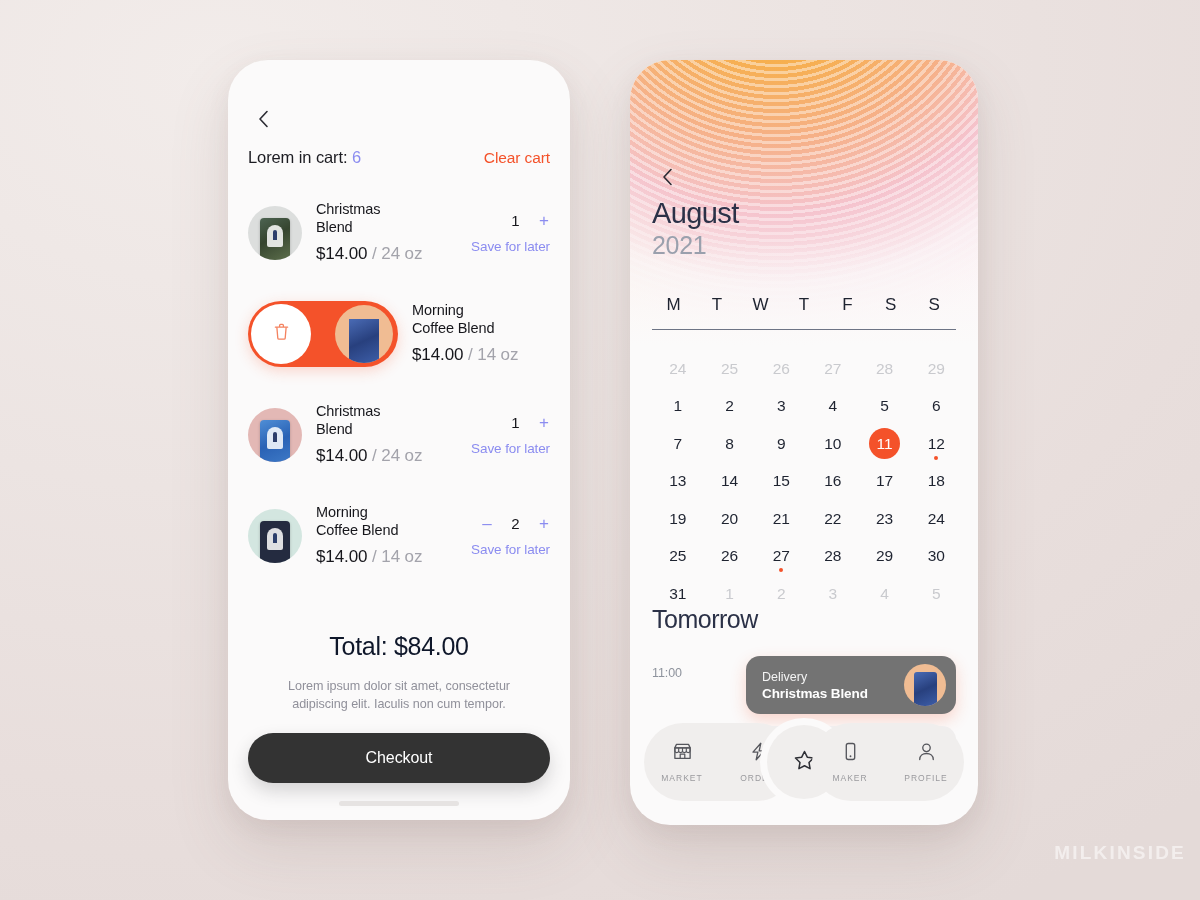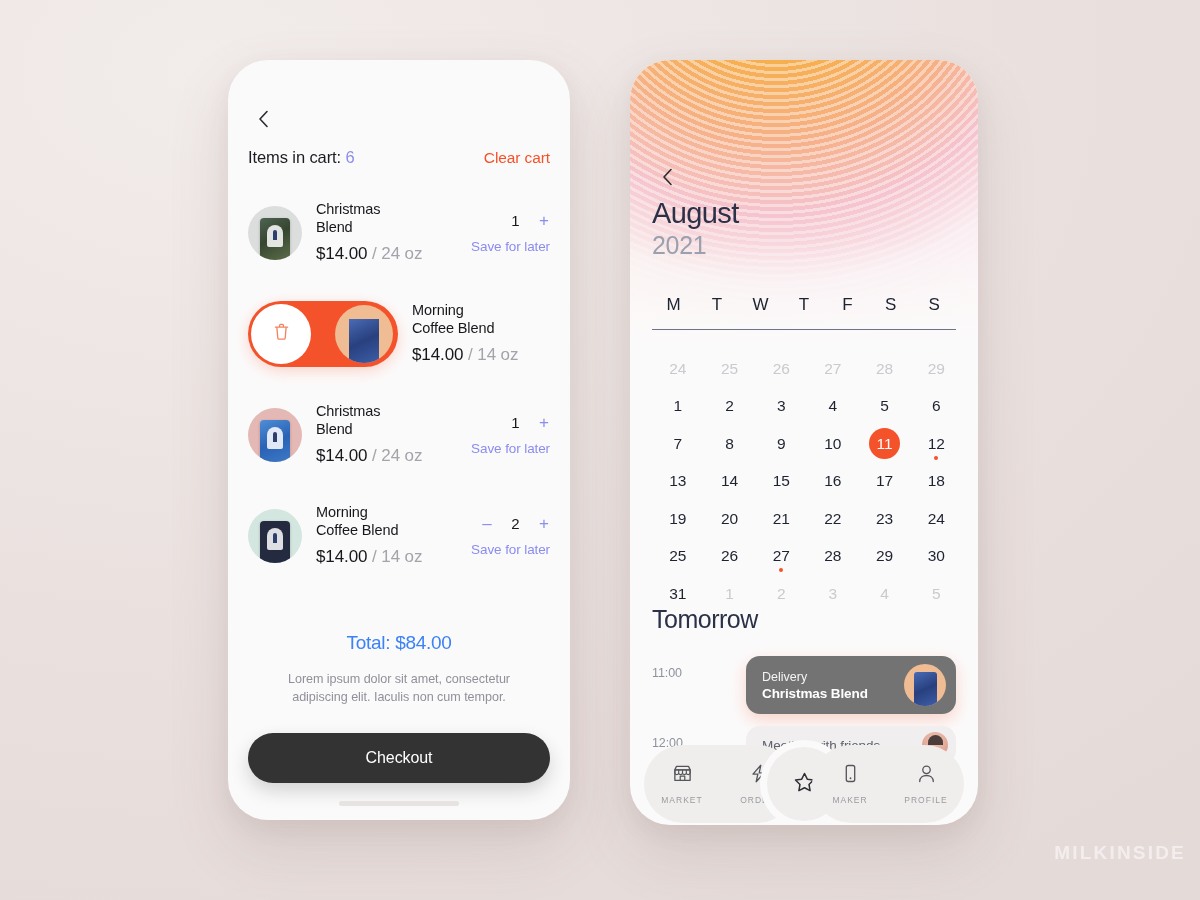--- a/index.html
+++ b/index.html
@@ -128,21 +128,21 @@
   .swipe-thumb {
     width: 58px; height: 58px; border-radius: 50%;
     background: #f0bc93; margin-left: 24px;
     overflow: hidden; display:flex; align-items:flex-end; justify-content:center;
   }
   .swipe-thumb .bag { width: 30px; height: 44px; }
   .cart-row.swiped .row-info { margin-left: 14px; }
 
   
   .totals { position: absolute; left: 20px; right: 20px; top: 572px; text-align: center; }
-  .total-line { font-size: 19px; color: #3b82f6; letter-spacing: -0.3px; }
+  .total-line { font-size: 25px; color: #0f172a; letter-spacing: -0.3px; }
   .total-note {
     margin-top: 16px; font-size: 12.6px; line-height: 18px;
     color: #90909a; padding: 0 14px; letter-spacing: -0.05px;
   }
   .checkout-btn {
     position: absolute; left: 20px; right: 20px; top: 673px;
     height: 50px; border-radius: 25px;
     background: #333333; color: #ffffff;
     font-size: 16px; font-weight: 400; letter-spacing: -0.1px;
     display: flex; align-items: center; justify-content: center;
@@ -272,21 +272,21 @@
     background:#2b2f38;
   }
   .avatar::after{
     content:""; position:absolute; left:6px; top:3px;
     width:15px; height:10px; border-radius:8px 8px 0 0;
     background:#4a3d3a;
   }
 
   
   .navbar {
-    position: absolute; left: 14px; right: 14px; bottom: 2px; height: 78px; text-align: right;
+    position: absolute; left: 14px; right: 14px; bottom: 24px; height: 78px; text-align: right;
   }
   .nav-side {
     position: absolute; top: 0; height: 78px;
     background: #f0eeed; border-radius: 39px;
     display: flex; align-items: center; justify-content: space-around;
   }
   .nav-left  { left: 0;  width: 152px; }
   .nav-right { right: 0; width: 152px; }
   .nav-item {
     display: flex; flex-direction: column; align-items: center; gap: 7px;
@@ -309,21 +309,21 @@
   <div class="back-btn" style="left:18px; top:42px;">
     <span>
       <svg width="11" height="18" viewBox="0 0 11 18" fill="none">
         <path d="M9 1.5 L2 9 L9 16.5" stroke="#2b2b33" stroke-width="1.6" stroke-linecap="round" stroke-linejoin="round"></path>
       </svg>
     </span>
   </div>
 
   <div class="cart-head">
     <div class="cart-title">
-      <span>Items in cart:</span>
+      <span>Lorem in cart:</span>
       <span class="cart-count">6</span>
     </div>
     <div class="clear-cart">Clear cart</div>
   </div>
 
   <div class="cart-list">
 
     <div class="cart-row">
       <div class="thumb" style="background:#dcdedd">
         <div class="bag" style="background:linear-gradient(150deg,#4d6452 0%,#36452f 45%,#5c6e4b 100%)"></div>

